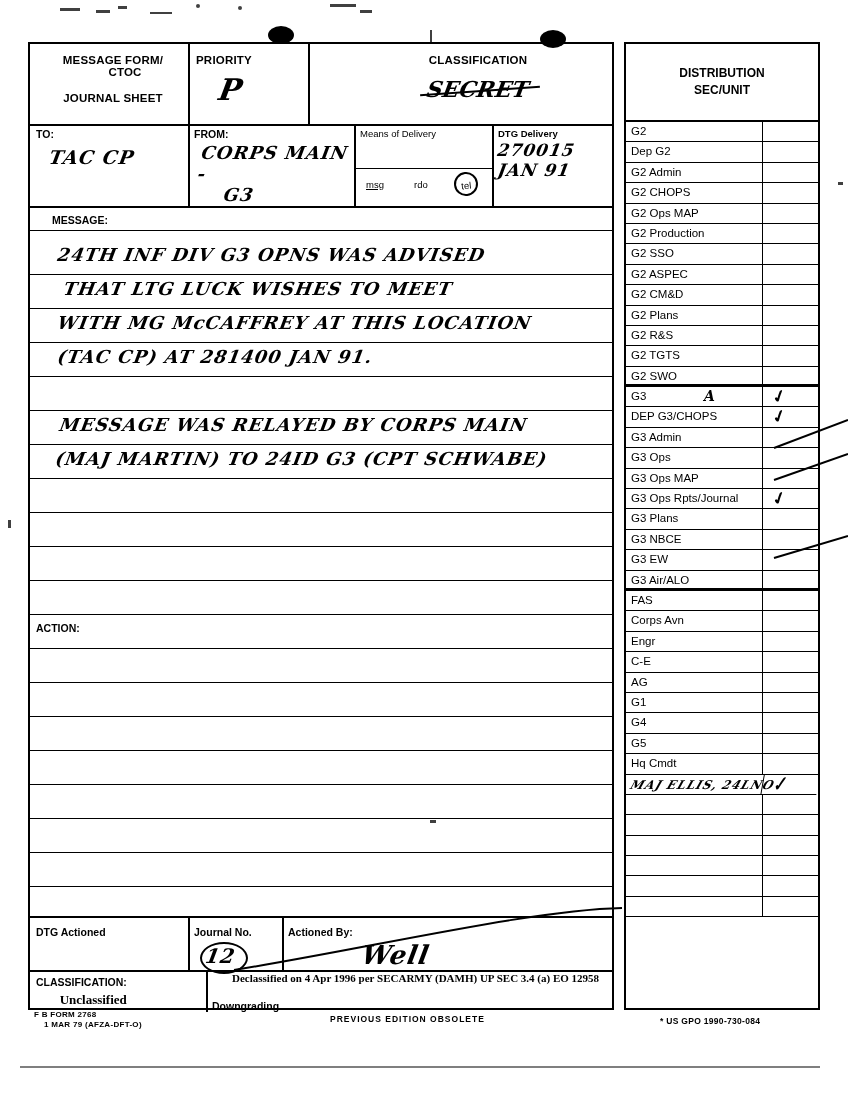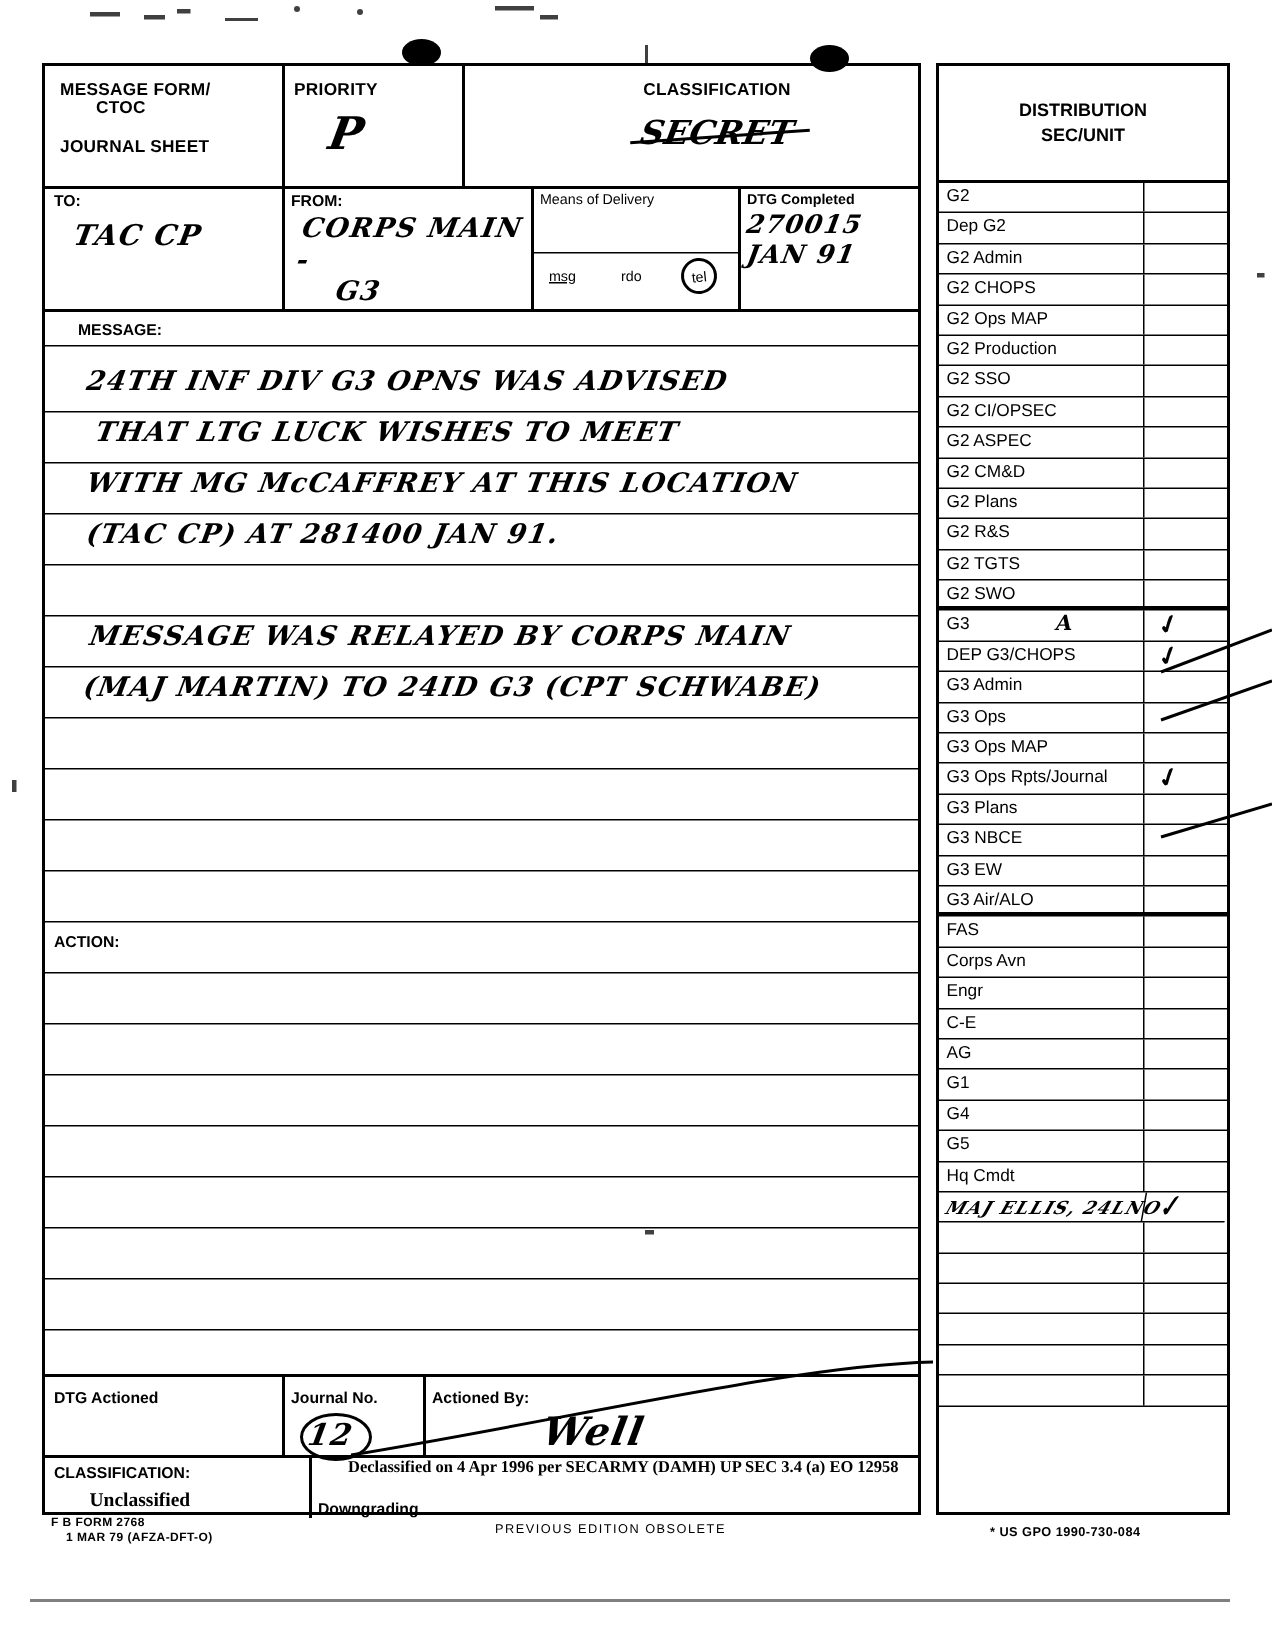--- a/index.html
+++ b/index.html
@@ -37,21 +37,21 @@
   .drow.thick{border-bottom:3px solid #000;}
   .drow.hand .dname{font-family:"DejaVu Serif",serif;font-style:italic;font-weight:bold;transform:skewX(-10deg);font-size:12px;}
 
   .check{position:absolute;left:146px;top:-1px;font-family:"DejaVu Serif",serif;font-weight:bold;font-size:17px;transform:rotate(-18deg);}
   .mark-a{position:absolute;left:78px;top:1px;font-family:"DejaVu Serif",serif;font-style:italic;font-weight:bold;font-size:14px;}
 
   
   .arrow{position:absolute;}
 
   .footer-l{position:absolute;left:4px;bottom:-22px;font-size:8px;font-weight:bold;line-height:1.25;letter-spacing:.3px;}
-  .footer-c{position:absolute;left:300px;bottom:-16px;font-size:8.5px;font-weight:normal;letter-spacing:1px;}
+  .footer-c{position:absolute;left:300px;bottom:-16px;font-size:8.5px;font-weight:bold;letter-spacing:1px;}
   .footer-r{position:absolute;left:660px;top:1016px;font-size:8.5px;font-weight:bold;letter-spacing:.3px;}
 
   .declass{position:absolute;font-family:"Liberation Serif",serif;font-size:11px;font-weight:bold;}
   .stamp-strike{position:absolute;height:2px;background:#000;}
 </style>
 </head>
 <body>
 
 <div class="page">
 
@@ -71,21 +71,21 @@
 
   <div class="punch" style="left:268px;top:26px;"></div>
   <div class="punch" style="left:540px;top:30px;"></div>
 
   <div class="form">
 
     <div class="hline" style="left:0;top:80px;width:100%;"></div>
     <div class="vline" style="left:158px;top:0;height:80px;"></div>
     <div class="vline" style="left:278px;top:0;height:80px;"></div>
 
-    <div class="cell" style="left:10px;top:10px;width:146px;">
+    <div class="cell" style="left:10px;top:10px;width:146px;text-align:center;">
       <div class="lbl">MESSAGE FORM/</div>
       <div class="lbl" style="padding-left:24px;">CTOC</div>
       <div class="lbl" style="padding-top:14px;">JOURNAL SHEET</div>
     </div>
 
     <div class="cell" style="left:166px;top:10px;width:106px;">
       <div class="lbl">PRIORITY</div>
       <div class="hand" style="font-size:30px;padding-left:24px;padding-top:6px;">P</div>
     </div>
 
@@ -121,21 +121,21 @@
       <span class="lbl-tiny">msg</span>
     </div>
     <div class="cell" style="left:384px;top:130px;">
       <span class="lbl-tiny">rdo</span>
     </div>
     <div class="cell" style="left:424px;top:128px;border:2px solid #000;border-radius:50%;padding:1px 5px;transform:rotate(-6deg);">
       <span class="lbl-tiny">tel</span>
     </div>
 
     <div class="cell" style="left:468px;top:84px;width:112px;">
-      <div class="lbl-tiny" style="font-weight:bold;">DTG Completed</div>
+      <div class="lbl-tiny" style="font-weight:bold;">DTG Delivery</div>
       <div class="hand" style="font-size:17px;padding-top:1px;">270015</div>
       <div class="hand" style="font-size:17px;">JAN 91</div>
     </div>
 
     <div class="cell" style="left:6px;top:166px;margin-left:16px;">
       <span class="lbl-sm">MESSAGE:</span>
     </div>
     <div class="hline1" style="left:0;top:186px;width:100%;"></div>
 
     <div class="cell" style="left:0;top:186px;width:100%;height:268px;">
@@ -240,24 +240,20 @@
         <div class="drow">
           <div class="dname">G2  Ops  MAP</div>
           <div class="dcol"></div>
         </div>
         <div class="drow">
           <div class="dname">G2  Production</div>
           <div class="dcol"></div>
         </div>
         <div class="drow">
           <div class="dname">G2  SSO</div>
-          <div class="dcol"></div>
-        </div>
-        <div class="drow">
-          <div class="dname">G2  CI/OPSEC</div>
           <div class="dcol"></div>
         </div>
         <div class="drow">
           <div class="dname">G2  ASPEC</div>
           <div class="dcol"></div>
         </div>
         <div class="drow">
           <div class="dname">G2  CM&amp;D</div>
           <div class="dcol"></div>
         </div>

